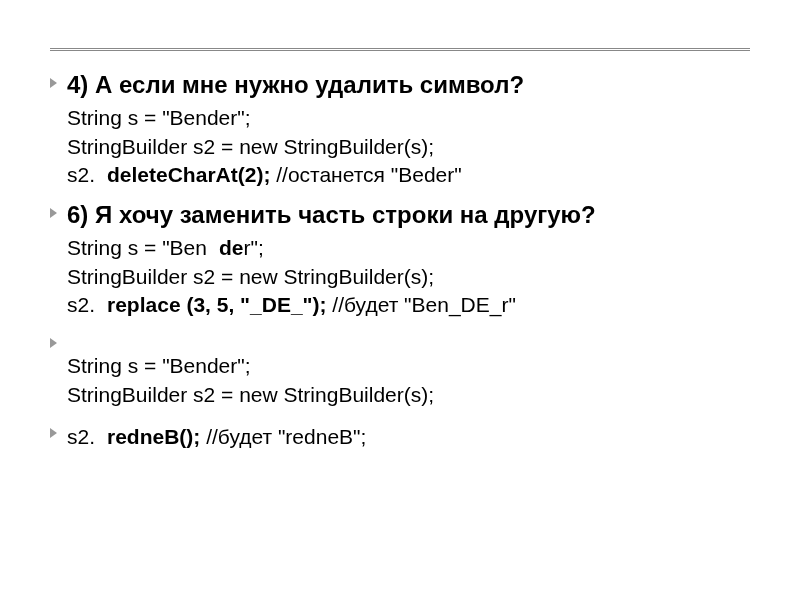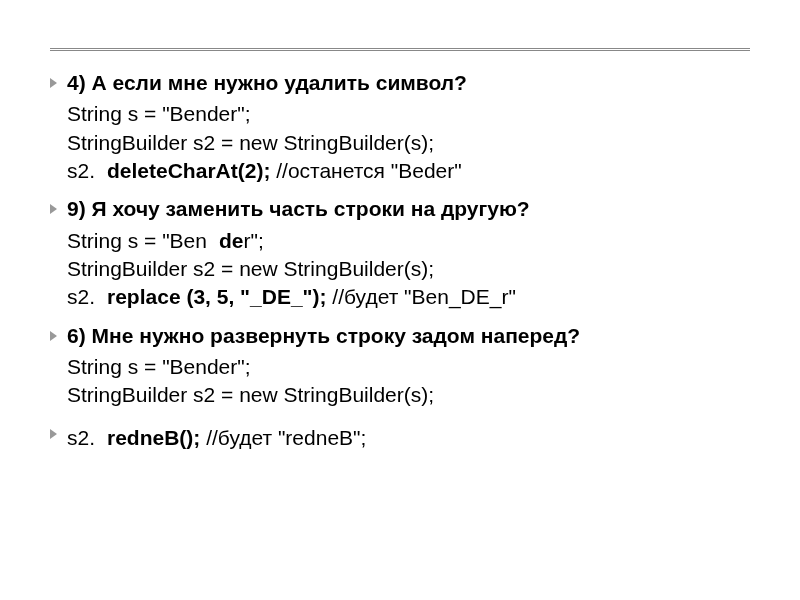--- a/index.html
+++ b/index.html
@@ -30,21 +30,21 @@
     height: 0;
     border-top: 5px solid transparent;
     border-bottom: 5px solid transparent;
     border-left: 7px solid #999;
     margin-right: 10px;
     margin-top: 9px;
     flex-shrink: 0;
   }
   .heading {
     font-weight: bold;
-    font-size: 21px;
+    font-size: 24px;
     color: #000;
     line-height: 1.3;
   }
   .code-block {
     font-size: 21px;
     color: #000;
     line-height: 1.35;
     margin-left: 17px;
     margin-bottom: 10px;
     margin-top: 4px;
@@ -63,30 +63,29 @@
         <div class="bullet"></div>
         <div class="heading">4) А если мне нужно удалить символ?</div>
       </div>
       <div class="code-block">
         <span class="line"><span>String s = "Bender";</span></span>
         <span class="line"><span>StringBuilder s2 = new StringBuilder(s);</span></span>
         <span class="line"><span>s2.</span><span class="b">deleteCharAt(2);</span><span> //останется "Beder"</span></span>
       </div>
       <div class="bullet-row">
         <div class="bullet"></div>
-        <div class="heading">9) Я хочу заменить часть строки на другую?</div>
+        <div class="heading">6) Я хочу заменить часть строки на другую?</div>
       </div>
       <div class="code-block">
         <span class="line"><span>String s = "Ben</span><span class="b">de</span><span>r";</span></span>
         <span class="line"><span>StringBuilder s2 = new StringBuilder(s);</span></span>
         <span class="line"><span>s2.</span><span class="b">replace (3, 5, "_DE_");</span><span> //будет "Ben_DE_r"</span></span>
       </div>
       <div class="bullet-row">
         <div class="bullet"></div>
-        <div class="heading">6) Мне нужно развернуть строку задом наперед?</div>
       </div>
       <div class="code-block">
         <span class="line"><span>String s = "Bender";</span></span>
         <span class="line"><span>StringBuilder s2 = new StringBuilder(s);</span></span>
       </div>
     </div>
 
   <div class="bullet-row">
     <div class="bullet"></div>
     <div class="code-block" style="margin-left:0;" id="lastline">

